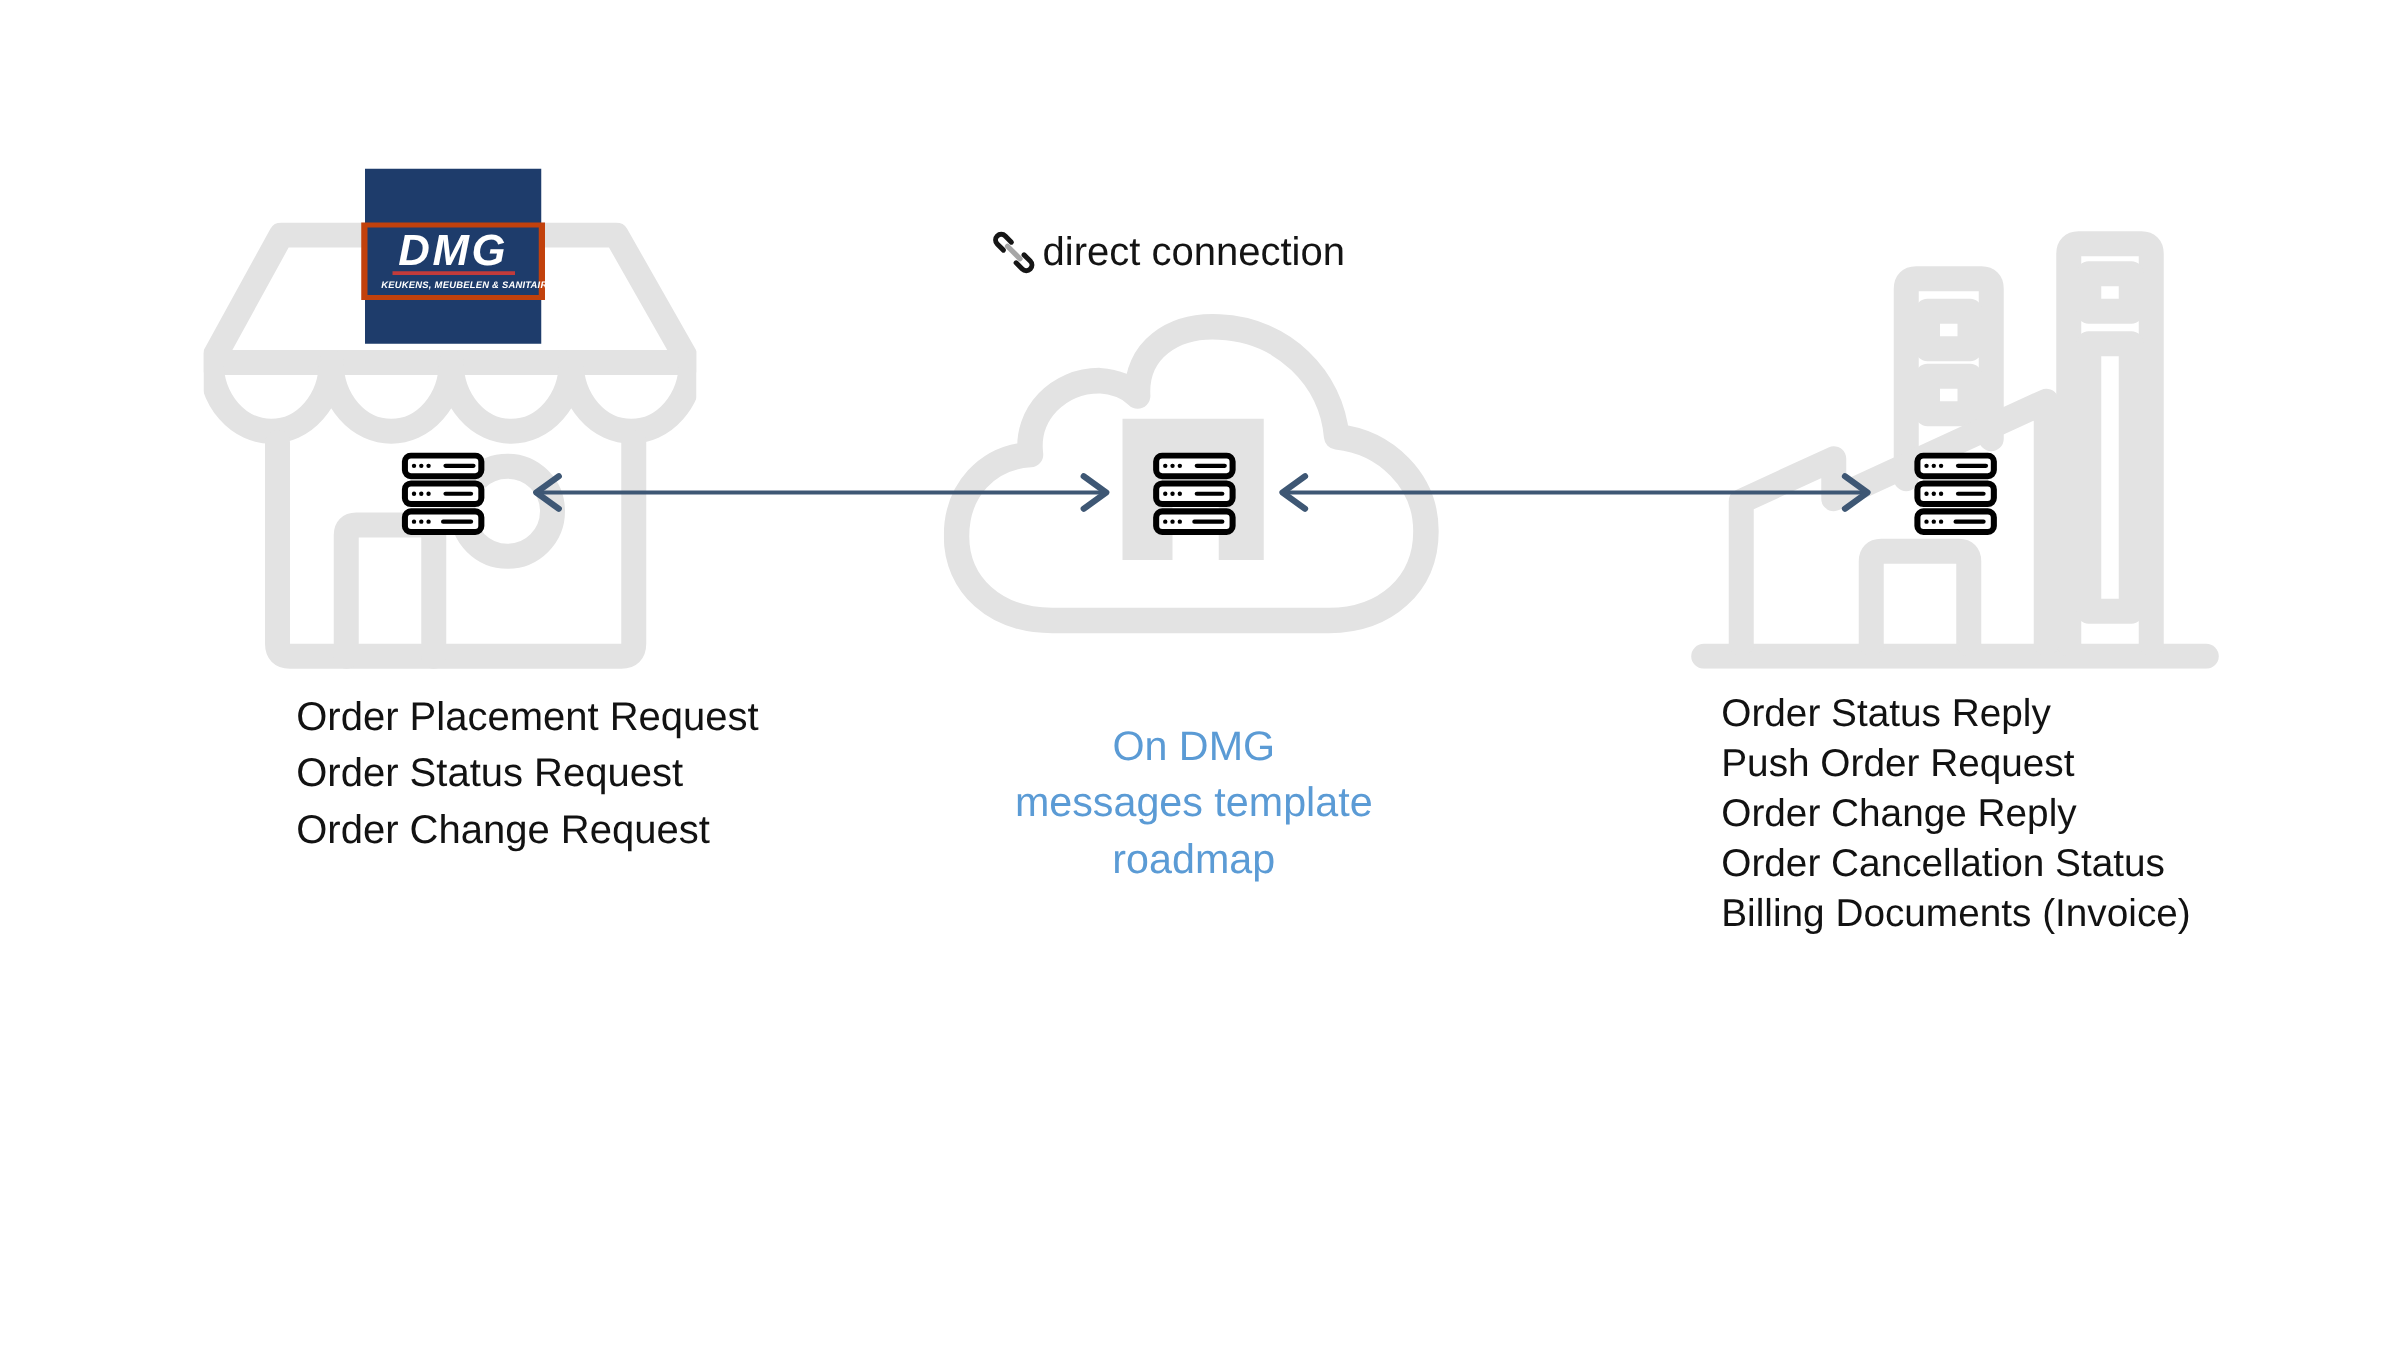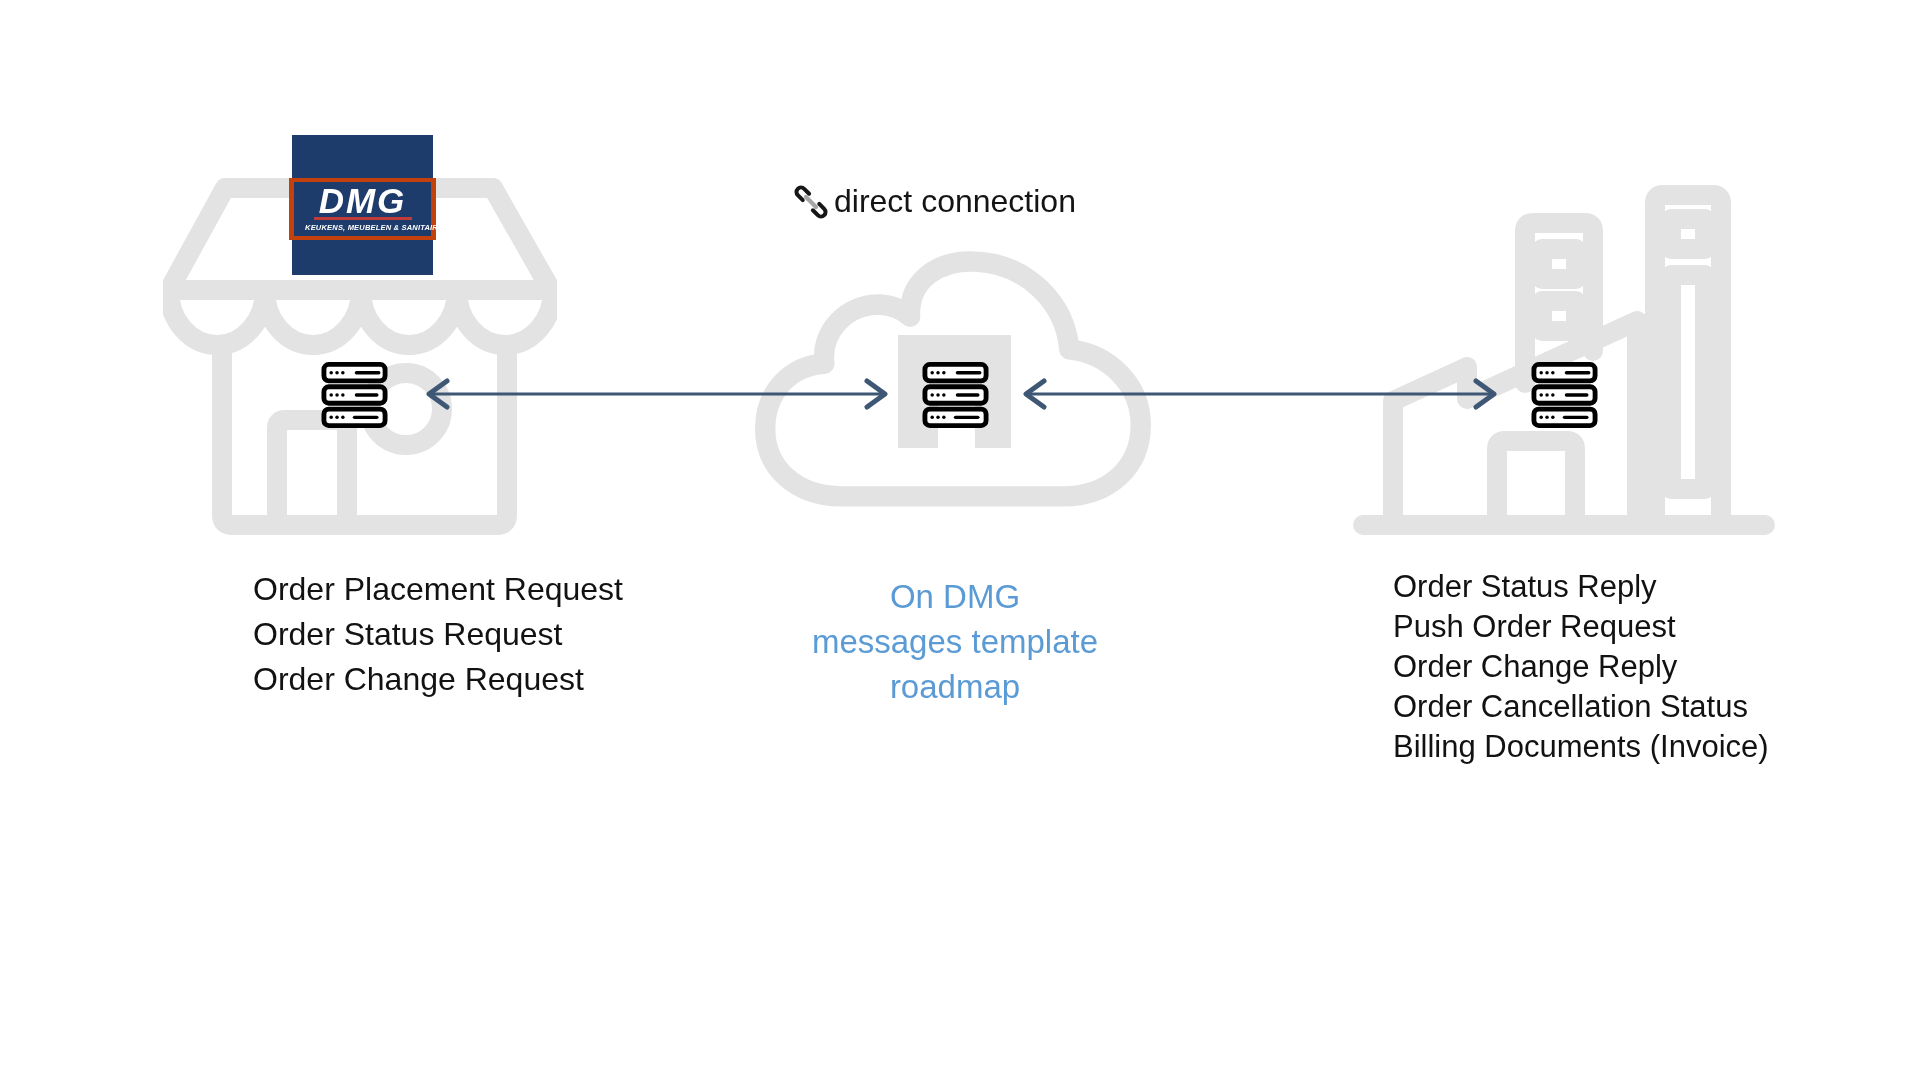--- a/index.html
+++ b/index.html
@@ -32,21 +32,21 @@
 
   
   .arrow line{stroke:#3e5774;stroke-width:3.2px;}
   .arrow path{stroke:#3e5774;stroke-width:5px;fill:none;stroke-linecap:round;stroke-linejoin:round;}
 
   
   .cloud-block{left:898px;top:335px;width:113px;height:113px;background:#e3e3e3;}
   .cloud-block-notch{position:absolute;left:40px;top:57px;width:37px;height:56px;background:#fff;}
 
   
-  ul.msgs{list-style:none;margin:16px;padding:0;}
+  ul.msgs{list-style:none;margin:0;padding:0;}
   .msgs-left{left:237px;top:551px;font-size:32px;line-height:45px;color:#121212;}
   .msgs-right{left:1377px;top:551px;font-size:31px;line-height:40px;color:#121212;}
 
   
   .note{left:800px;top:574px;width:310px;text-align:center;font-size:33px;line-height:45px;color:#5b9bd5;}
 </style>
 </head>
 <body>
 
 <div class="canvas">

